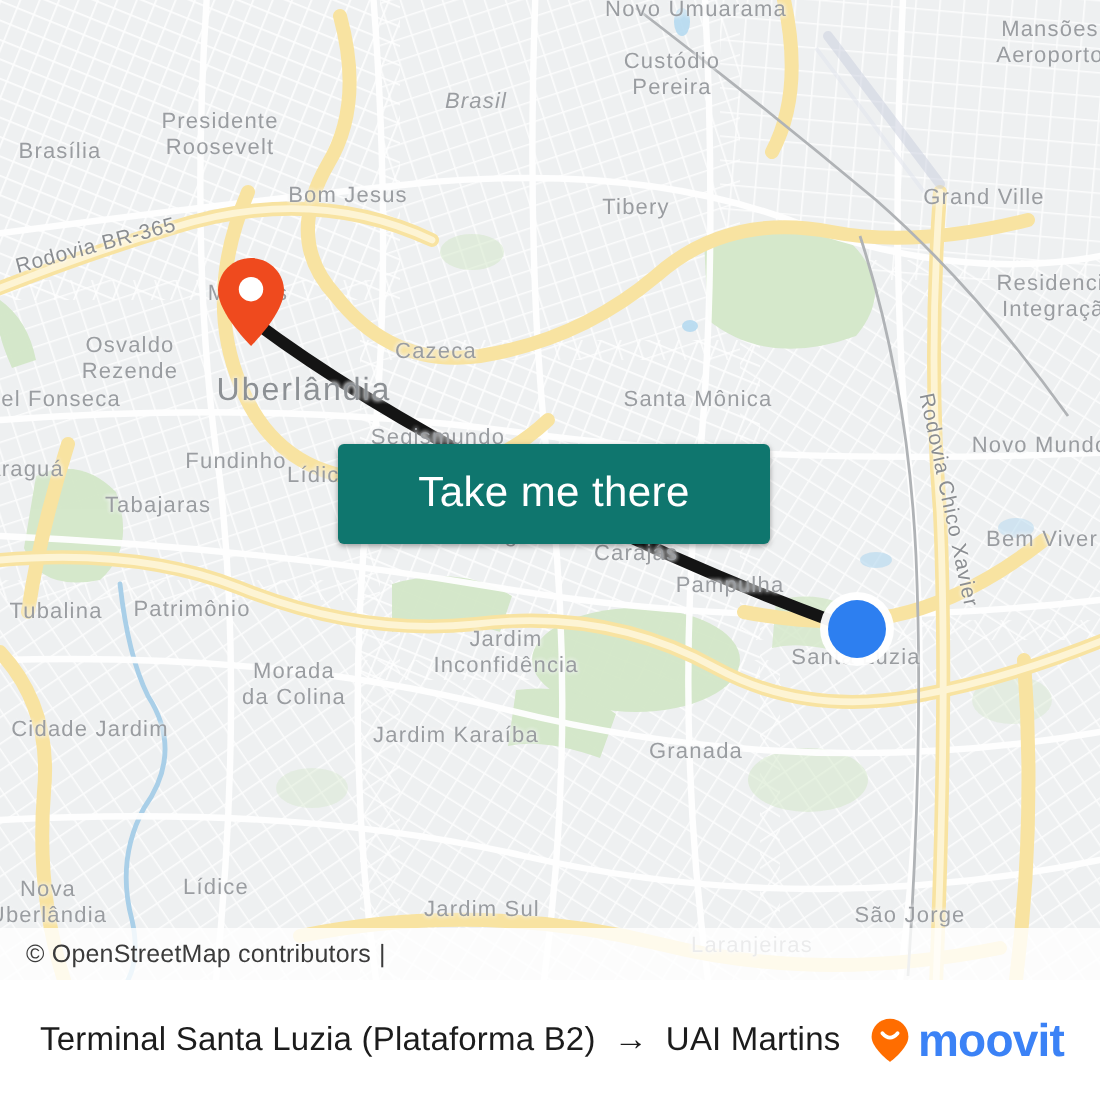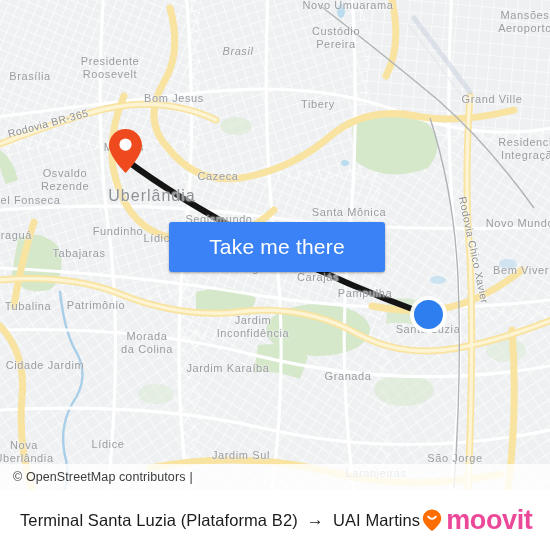--- a/index.html
+++ b/index.html
@@ -83,21 +83,21 @@
     box-shadow: 0 0 0 4px rgba(255,255,255,.95);
   }
 
   
   #cta {
     position: absolute;
     left: 169px;
     top: 222px;
     width: 216px;
     height: 50px;
-    background: #3b82f6;
+    background: #0f766e;
     border: none;
     border-radius: 3px;
     color: #ffffff;
     font-family: "Liberation Sans", sans-serif;
     font-size: 21px;
     letter-spacing: .2px;
     cursor: pointer;
     box-shadow: 0 1px 3px rgba(0,0,0,.22), 0 1px 2px rgba(0,0,0,.16);
     display: flex;
     align-items: center;
@@ -150,23 +150,23 @@
     color: #1c1c1c;
     padding: 0 1px;
   }
   #brand {
     margin-left: auto;
     display: flex;
     align-items: center;
     gap: 2px;
   }
   #brand-word {
-    font-size: 27px;
+    font-size: 23px;
     font-weight: bold;
-    color: #ec4899;
+    color: #3b82f6;
     letter-spacing: -.4px;
   }
 </style>
 </head>
 <body>
 
 <div id="screen">
 
   <div id="map">
 
@@ -295,21 +295,21 @@
         <div class="place" style="left: 348px; top: 5px;">Novo Umuarama</div>
         <div class="place two" style="left: 336px; top: 38px;">Custódio<br>Pereira</div>
         <div class="place" style="left: 318px; top: 104px;">Tibery</div>
         <div class="place two" style="left: 525px; top: 22px;">Mansões<br>Aeroporto</div>
         <div class="place" style="left: 492px; top: 99px;">Grand Ville</div>
         <div class="place two" style="left: 65px; top: 163px; margin-top: 17px;">Osvaldo<br>Rezende</div>
         <div class="place" style="left: 18px; top: 200px;">Daniel Fonseca</div>
         <div class="place" style="left: 124px; top: 147px;">Martins</div>
         <div class="place big" style="left: 152px; top: 196px;">Uberlândia</div>
         <div class="place" style="left: 218px; top: 176px;">Cazeca</div>
-        <div class="place" style="left: 349px; top: 200px; margin-top: 12px;">Santa Mônica</div>
+        <div class="place" style="left: 349px; top: 200px;">Santa Mônica</div>
         <div class="place" style="left: 10px; top: 235px;">Jaraguá</div>
         <div class="place" style="left: 118px; top: 231px;">Fundinho</div>
         <div class="place" style="left: 160px; top: 238px;">Lídice</div>
         <div class="place" style="left: 219px; top: 219px;">Segismundo</div>
         <div class="place" style="left: 79px; top: 253px;">Tabajaras</div>
         <div class="place" style="left: 264px; top: 268px;">Lagoinha</div>
         <div class="place" style="left: 318px; top: 277px;">Carajás</div>
         <div class="place" style="left: 365px; top: 293px;">Pampulha</div>
         <div class="place" style="left: 428px; top: 329px;">Santa Luzia</div>
         <div class="place" style="left: 28px; top: 306px;">Tubalina</div>

